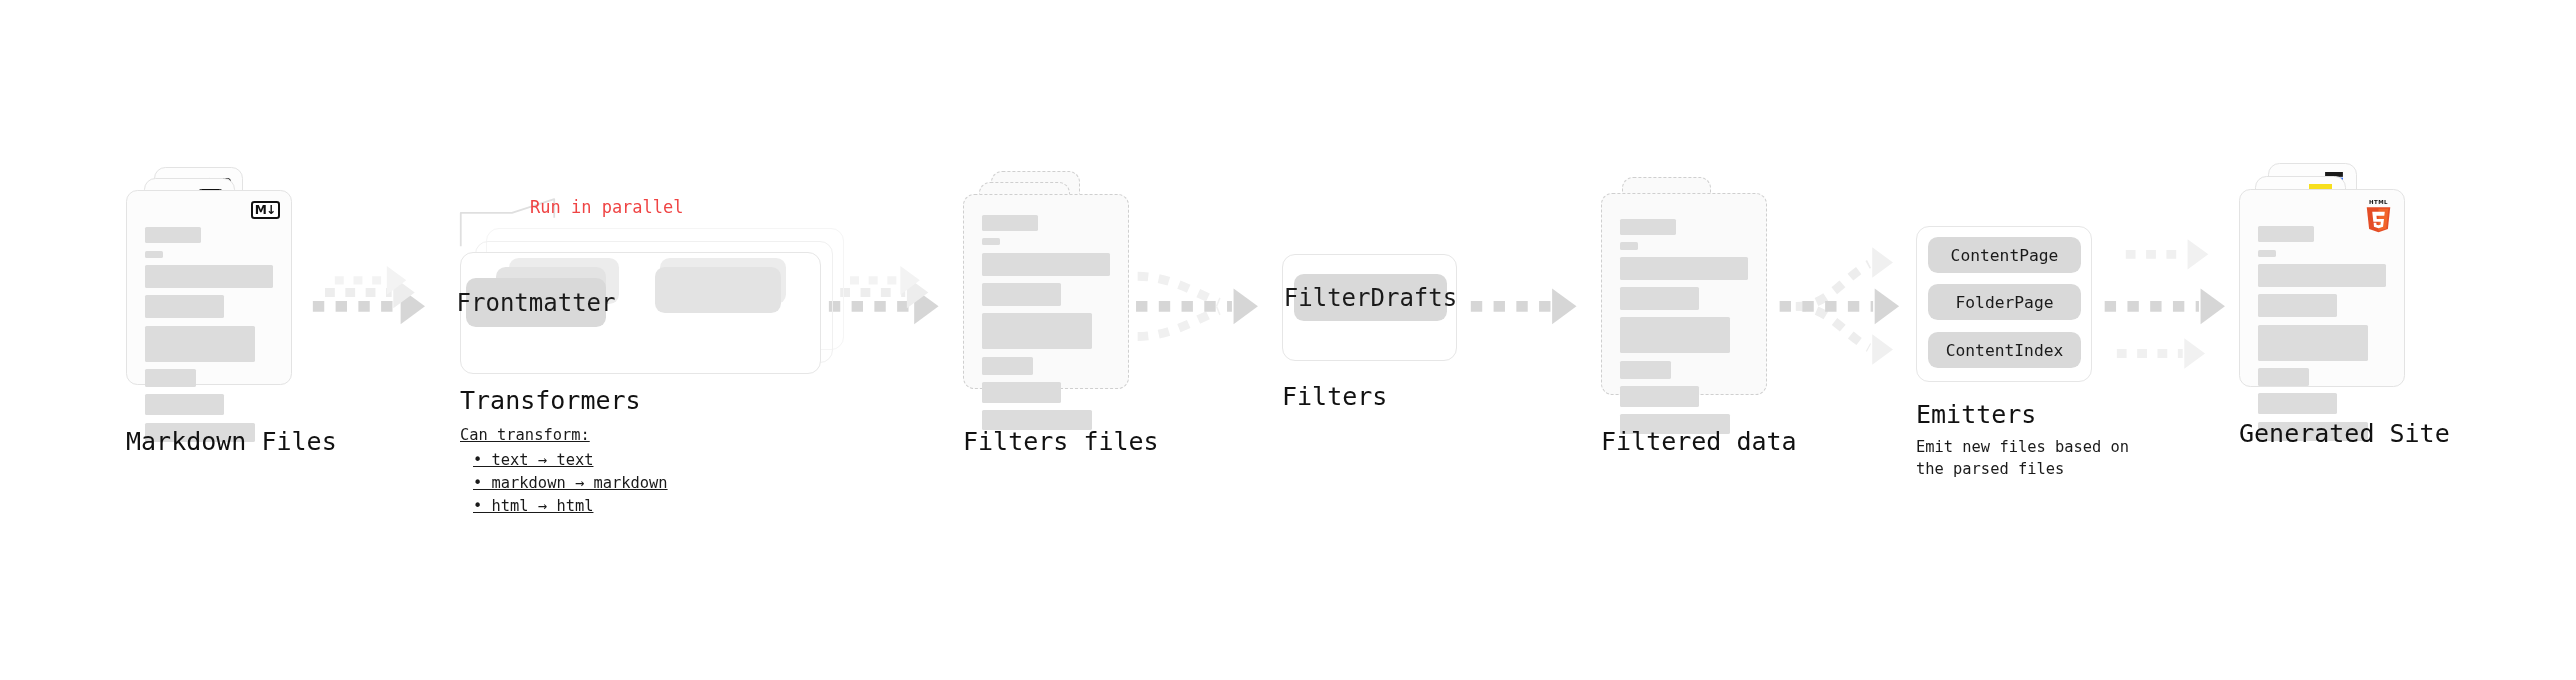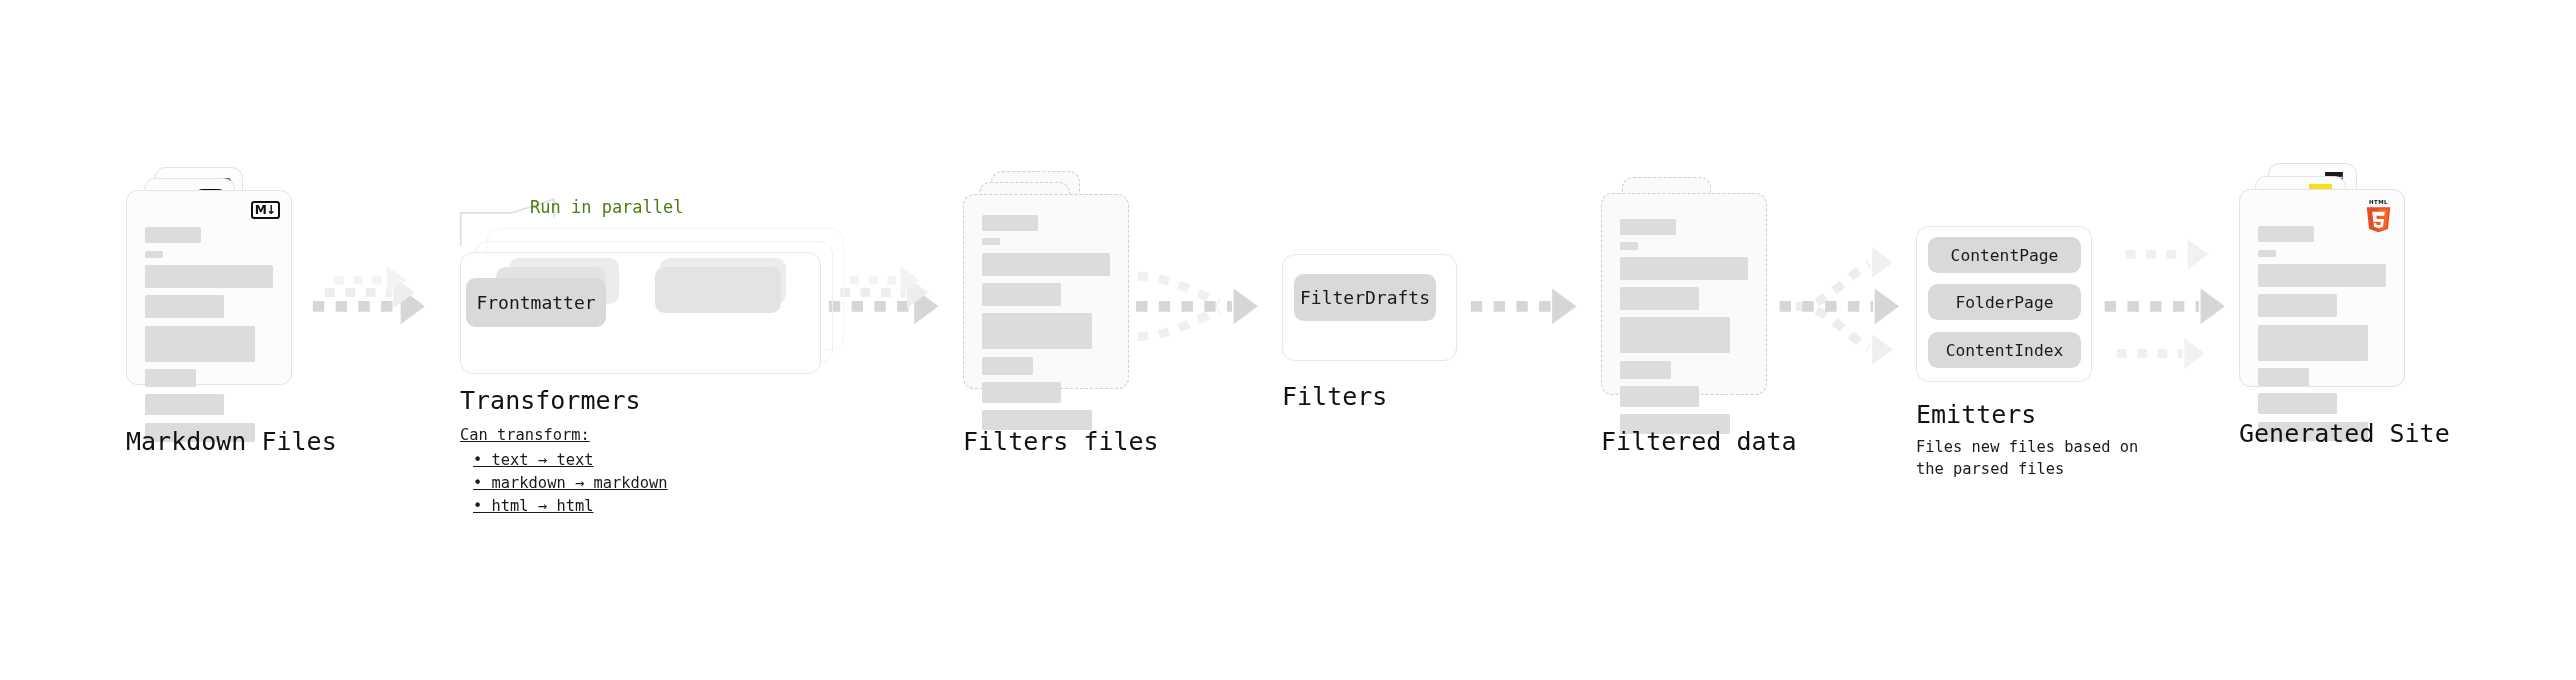--- a/index.html
+++ b/index.html
@@ -55,21 +55,21 @@
   }
   .groupbox.ghost { background: transparent; border-color: #f0f0f0; }
   .groupbox.ghost2 { background: transparent; border-color: #f5f5f5; }
 
   
   .pill {
     position: absolute;
     background: #d9d9d9;
     border-radius: 9.8px;
     display: flex; align-items: center; justify-content: center;
-    font-size: 18px; color: #1a1a1a;
+    font-size: 24px; color: #1a1a1a;
     letter-spacing: 0px;
     white-space: nowrap;
   }
   .pill.g1 { background: #ececec; color: transparent; }
   .pill.g2 { background: #e3e3e3; color: transparent; }
 
   
   .title {
     position: absolute;
     font-size: 25px;
@@ -80,21 +80,21 @@
   .subtitle {
     position: absolute;
     font-size: 15.4px;
     line-height: 1.45;
     color: #1a1a1a;
     white-space: pre-line;
   }
   .ghostlabel {
     position: absolute;
     font-size: 17px;
-    color: #4d7c0f;
+    color: #ef4444;
     white-space: nowrap;
   }
   .bullets { position: absolute; font-size: 15.4px; line-height: 1.5; color: #1a1a1a; }
   .bullets div { white-space: nowrap; text-decoration: underline; }
   .bullets .lead { margin-bottom: 1.6px; }
   .bullets .bl { padding-left: 13px; }
 
   
   .arrows { position: absolute; left: 0; top: 0; width: 2576px; height: 681px; pointer-events: none; }
 </style>
@@ -229,21 +229,21 @@
         <div class="bar" style="width:86%;height:36px;"></div>
         <div class="bar" style="width:40%;height:18px;"></div>
         <div class="bar" style="width:62%;height:21px;"></div>
         <div class="bar" style="width:86%;height:19.5px;"></div>
       </div>
     </div>
   </div>
   <div class="title" style="left:963px; top:427px;">Filters files</div>
 
   <div class="groupbox" style="left:1282px; top:254px; width:175px; height:107px;"></div>
-  <div class="pill" style="left:1294px; top:274px; width:142px; height:47px;">FilterDrafts</div>
+  <div class="pill" style="left:1294px; top:274px; width:153px; height:47px;">FilterDrafts</div>
   <div class="title" style="left:1282px; top:382px;">Filters</div>
 
   <div class="docstack" style="left:1601px; top:177px;">
     <div class="doccard dashed" style="left:21px; top:0px; width:89px; height:49px;"></div>
     <div class="doccard dashed" style="left:0px; top:16.3px; width:166px; height:202px;">
       <div class="doc-lines" style="top:24.4px;">
         <div class="bar" style="width:44%;height:16.3px;"></div>
         <div class="bar" style="width:14%;height:7.3px;"></div>
         <div class="bar" style="width:100%;height:23px;"></div>
         <div class="bar" style="width:62%;height:23px;"></div>
@@ -254,21 +254,21 @@
       </div>
     </div>
   </div>
   <div class="title" style="left:1601px; top:427px;">Filtered data</div>
 
   <div class="groupbox" style="left:1916px; top:226px; width:176px; height:156px;"></div>
   <div class="pill" style="left:1928px; top:237px; width:153px; height:36px; font-size:16.3px;">ContentPage</div>
   <div class="pill" style="left:1928px; top:284px; width:153px; height:36px; font-size:16.3px;">FolderPage</div>
   <div class="pill" style="left:1928px; top:332px; width:153px; height:36px; font-size:16.3px;">ContentIndex</div>
   <div class="title" style="left:1916px; top:400px;">Emitters</div>
-  <div class="subtitle" style="left:1916px; top:436px;">Files new files based on
+  <div class="subtitle" style="left:1916px; top:436px;">Emit new files based on
 the parsed files</div>
 
   <div class="docstack" style="left:2239px; top:163px;">
     <div class="doccard ghost" style="left:29px; top:0px; width:89px; height:49px;">
       <svg class="css-badge" viewBox="0 0 22 10">
         <rect x="0" y="0" width="22" height="6" fill="#1a1a1a"></rect>
         <rect x="0" y="7" width="22" height="3" fill="#2965f1"></rect>
       </svg>
     </div>
     <div class="doccard ghost" style="left:16.3px; top:13px; width:91px; height:49px;">

